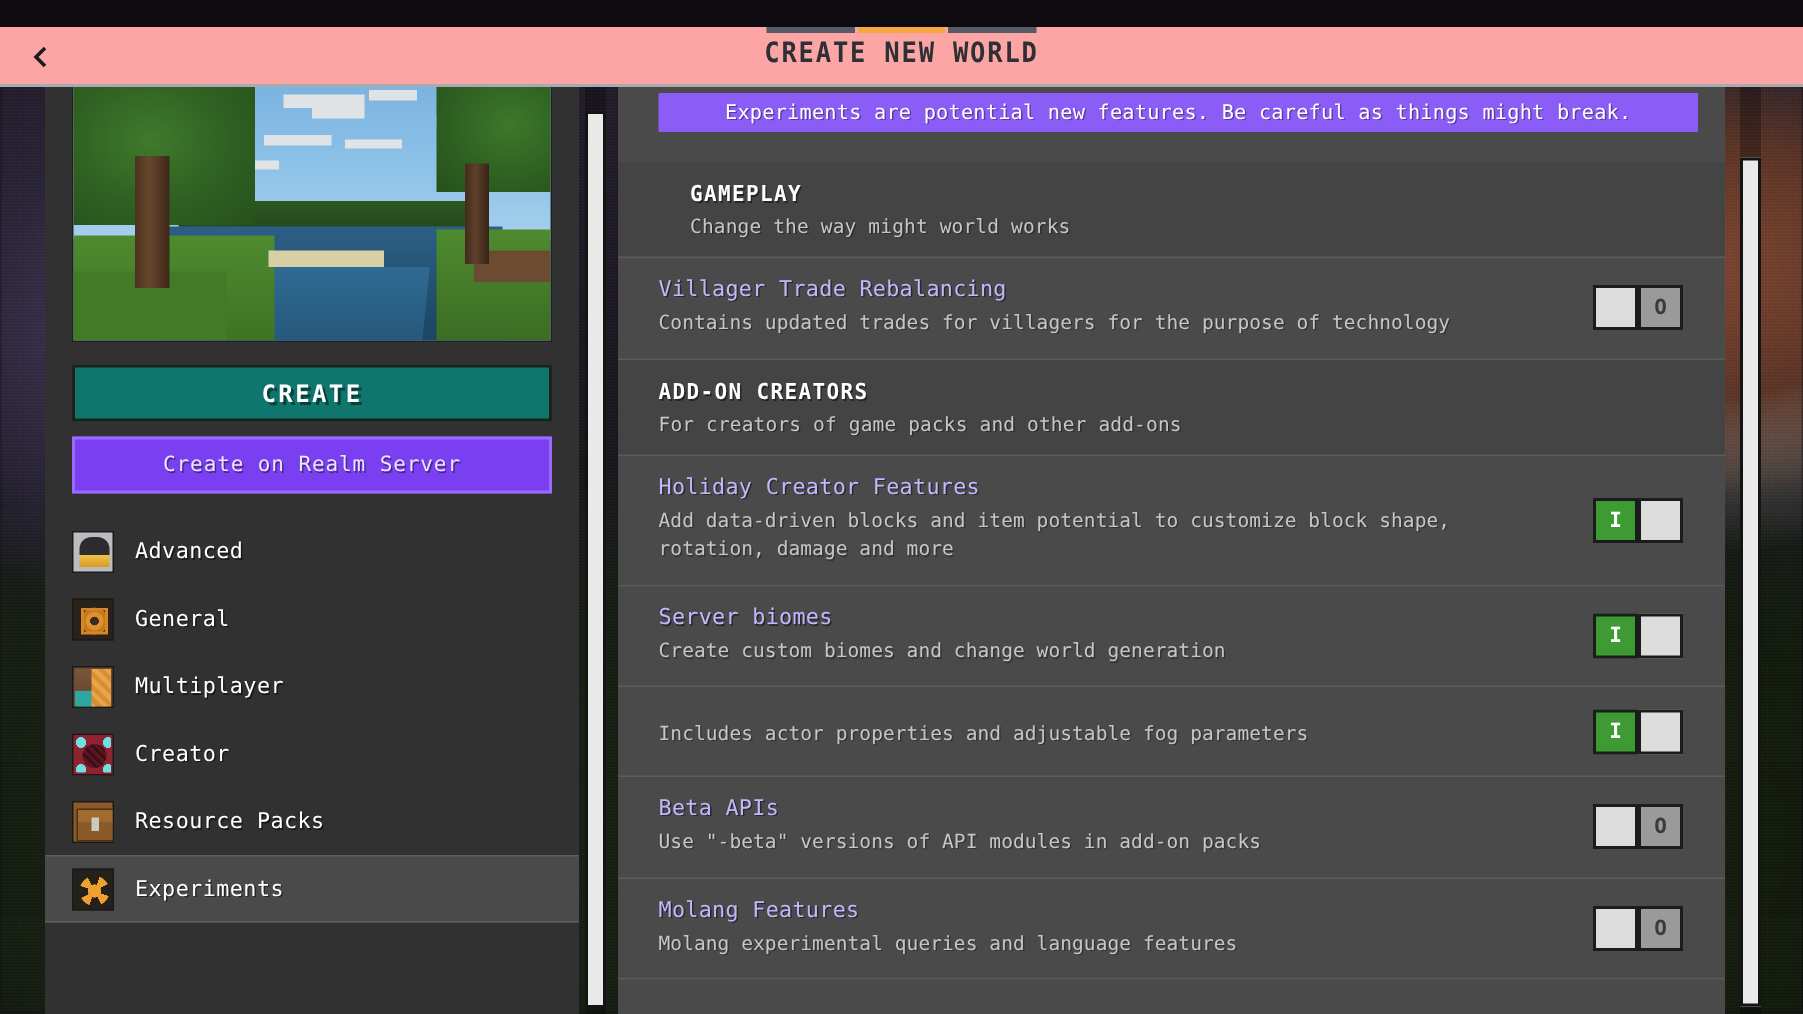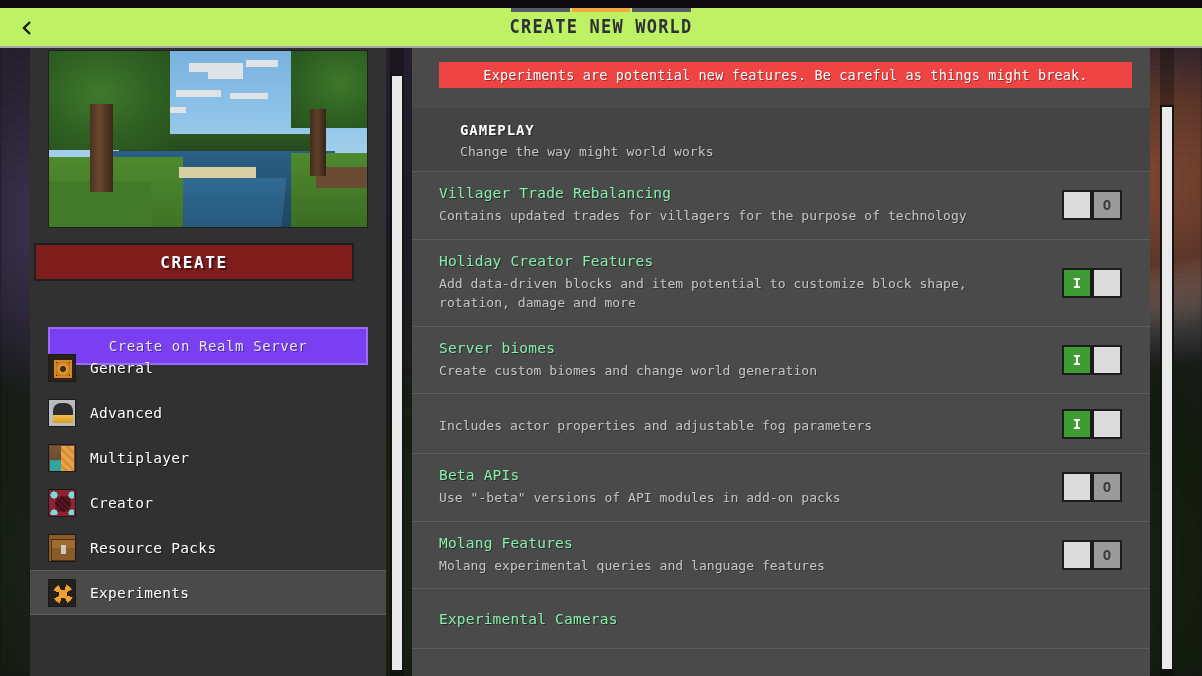--- a/index.html
+++ b/index.html
@@ -26,22 +26,22 @@
   .bg-noise {
     position: absolute; left:0; top:40px; width:1202px; height:636px;
     background-image:
       repeating-linear-gradient(0deg, rgba(255,255,255,0.022) 0 1px, rgba(0,0,0,0.028) 1px 2px),
       repeating-linear-gradient(90deg, rgba(255,255,255,0.016) 0 1px, rgba(0,0,0,0.022) 1px 2px);
     opacity: .85;
   }
 
   
   .header {
-    position: absolute; left: 0; top: 8px; width: 1202px; height: 40px;
-    background: #bef264;
+    position: absolute; left: 0; top: 18px; width: 1202px; height: 40px;
+    background: #fca5a5;
     border-bottom: 2px solid #a9aab0;
     z-index: 20;
   }
   .back-btn {
     position: absolute; left: 10px; top: 4px; width: 34px; height: 32px;
     display: flex; align-items: center; justify-content: center;
     cursor: pointer; background: transparent; border: none;
   }
   .back-btn svg { display: block; }
   .title {
@@ -94,40 +94,39 @@
   .wp-treeL { position:absolute; left:-2%; top:-2%; width:40%; height:58%;
     background: radial-gradient(ellipse at 45% 45%, #3f7a2c 0%, #2f6022 55%, #27511c 100%); }
   .wp-trunkL { position:absolute; left:13%; top:30%; width:7%; height:50%;
     background: linear-gradient(90deg,#4b3220 0%, #68472c 40%, #3d2819 100%); }
   .wp-treeR { position:absolute; right:-4%; top:-2%; width:28%; height:46%;
     background: radial-gradient(ellipse at 55% 45%, #3d782a 0%, #2e5f21 60%, #26501c 100%); }
   .wp-trunkR { position:absolute; right:13%; top:33%; width:5%; height:38%;
     background: linear-gradient(90deg,#422c1c 0%, #5e402a 45%, #362316 100%); }
 
   .btn-create {
-    position: absolute; left: 4px; top: 198px; width: 320px; height: 38px;
-    background: #7f1d1d;
+    position: absolute; left: 18px; top: 198px; width: 320px; height: 38px;
+    background: #0f766e;
     border: 2px solid #1f1f1f;
     color: #ffffff;
     font-family: "DejaVu Sans Mono", monospace;
     font-size: 16px; font-weight: 700; letter-spacing: 1.6px;
     text-shadow: 2px 2px 0 rgba(0,0,0,0.45);
     cursor: pointer;
     transform: none;
   }
   .btn-realm {
     position: absolute; left: 18px; top: 246px; width: 320px; height: 38px;
     background: #7b3ff2;
     border: 2px solid #9a6bff;
     color: #ebe6ff;
     font-family: "DejaVu Sans Mono", monospace;
     font-size: 14px; letter-spacing: .6px;
     text-shadow: 1px 1px 0 rgba(0,0,0,0.4);
     cursor: pointer;
-    margin-top: 36px;
   }
 
   .nav-list { position: absolute; left: 0; top: 300px; width: 356px; }
   .nav-item {
     position: relative; display: flex; align-items: center;
     height: 45px; padding-left: 18px; gap: 14px; cursor: pointer;
   }
   .nav-item.selected { background: #4a4a4a; }
   .nav-item.selected::before {
     content:''; position:absolute; left:0; top:0; width:356px; height:1px; background:#5d5d5d;
@@ -203,21 +202,21 @@
   .sb-right-thumb { left: 1160px; top: 105px; height: 566px; }
 
   
   .main {
     position: absolute; left: 412px; top: 45px; width: 738px; height: 631px;
     background: #4a4a4a;
     z-index: 10; overflow: hidden;
   }
   .banner {
     position: absolute; left: 27px; top: 17px; width: 693px; height: 26px;
-    background: #ef4444;
+    background: #8b5cf6;
     color: #ffffff;
     display: flex; align-items: center; justify-content: center;
     font-family: "DejaVu Sans Mono", monospace;
     font-size: 13.5px; letter-spacing: .15px;
     text-shadow: 1px 1px 0 rgba(0,0,0,0.35);
   }
   .rows { position: absolute; left: 0; top: 63px; width: 738px; }
 
   .section-head {
     position: relative; background: #444444; padding: 14px 27px 12px 27px;
@@ -241,21 +240,21 @@
     position: relative; display: flex; align-items: center;
     background: #4a4a4a;
     border-bottom: 1px solid #5c5c5c;
     padding: 13px 10px 13px 27px;
     min-height: 60px;
     cursor: pointer;
   }
   .feature-text { flex: 1; padding-right: 12px; }
   .feature-title {
     font-family: "DejaVu Sans Mono", monospace;
-    font-size: 14.5px; color: #86efac; letter-spacing: .2px;
+    font-size: 14.5px; color: #c4b5fd; letter-spacing: .2px;
     text-shadow: 1px 1px 0 rgba(0,0,0,0.45);
   }
   .feature-desc {
     margin-top: 5px;
     font-family: "DejaVu Sans Mono", monospace;
     font-size: 13px; color: #c6c6c6; line-height: 1.5; letter-spacing: .05px;
     text-shadow: 1px 1px 0 rgba(0,0,0,0.3);
     max-width: 560px;
   }
 
@@ -325,26 +324,26 @@
       <div class="wp-trunkL"></div>
       <div class="wp-treeR"></div>
       <div class="wp-trunkR"></div>
     </div>
 
     <button class="btn-create">CREATE</button>
     <button class="btn-realm">Create on Realm Server</button>
 
     <div class="nav-list" id="nav-list">
         <div class="nav-item">
+          <div class="nav-icon ic-advanced"></div>
+          <div class="nav-label">Advanced</div>
+        </div>
+        <div class="nav-item">
           <div class="nav-icon ic-general"></div>
           <div class="nav-label">General</div>
-        </div>
-        <div class="nav-item">
-          <div class="nav-icon ic-advanced"></div>
-          <div class="nav-label">Advanced</div>
         </div>
         <div class="nav-item">
           <div class="nav-icon ic-multiplayer"></div>
           <div class="nav-label">Multiplayer</div>
         </div>
         <div class="nav-item">
           <div class="nav-icon ic-cheats"></div>
           <div class="nav-label">Creator</div>
         </div>
         <div class="nav-item">
@@ -373,20 +372,24 @@
         <div class="feature-row">
           <div class="feature-text">
             <div class="feature-title">Villager Trade Rebalancing</div>
             <div class="feature-desc">Contains updated trades for villagers for the purpose of technology</div>
           </div>
           <div class="toggle off">
             <div class="tg-box tg-knob"></div>
             <div class="tg-box tg-slot-off">O</div>
           </div>
         </div>
+        <div class="section-head">
+          <div class="section-title">ADD-ON CREATORS</div>
+          <div class="section-sub">For creators of game packs and other add-ons</div>
+        </div>
         <div class="feature-row">
           <div class="feature-text">
             <div class="feature-title">Holiday Creator Features</div>
             <div class="feature-desc">Add data-driven blocks and item potential to customize block shape, rotation, damage and more</div>
           </div>
           <div class="toggle on">
             <div class="tg-box tg-knob"></div>
             <div class="tg-box tg-slot-on">I</div>
           </div>
         </div>

